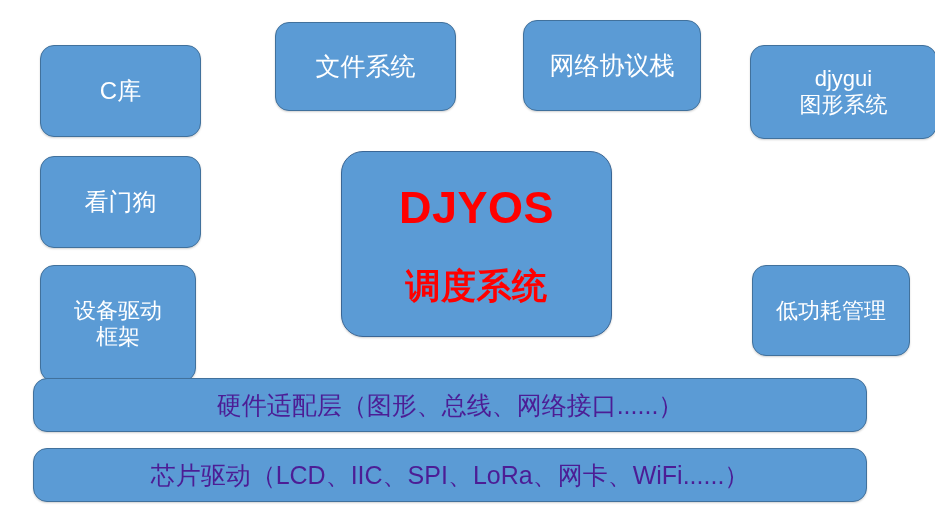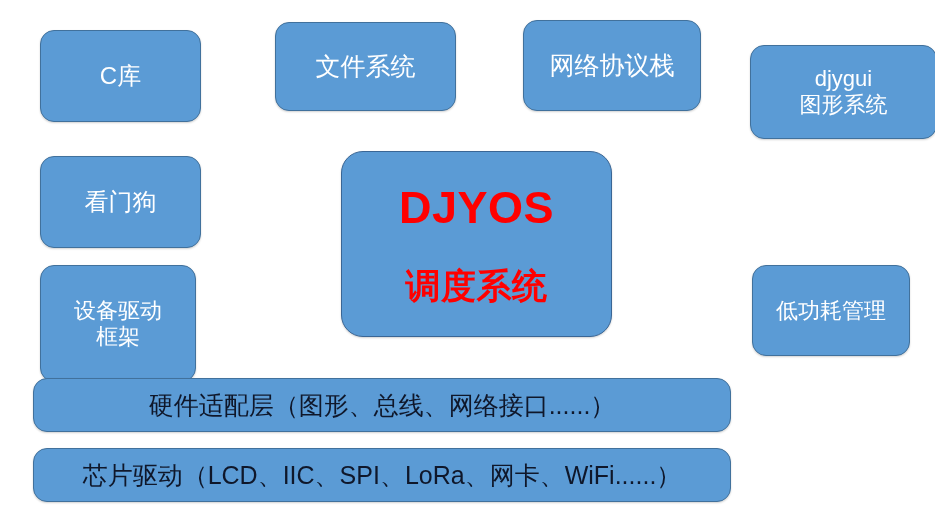--- a/index.html
+++ b/index.html
@@ -35,21 +35,21 @@
   }
   .box .label {
     display: block;
     width: 100%;
     padding: 0 6px;
     box-sizing: border-box;
     white-space: pre-line;
   }
 
   
-  #box-clib      { left: 40px;  top: 30px;  width: 161px; height: 92px;  font-size: 24px; }
+  #box-clib      { left: 40px;  top: 45px;  width: 161px; height: 92px;  font-size: 24px; }
   #box-watchdog  { left: 40px;  top: 156px; width: 161px; height: 92px;  font-size: 24px; align-items: center; }
   #box-ddframe   { left: 40px;  top: 265px; width: 156px; height: 117px;  font-size: 22px; }
 
   
   #box-filesys   { left: 275px; top: 22px;  width: 181px; height: 89px;  font-size: 25px; }
   #box-netstack  { left: 523px; top: 20px;  width: 178px; height: 91px;  font-size: 25px; }
 
   
   #box-djygui    { left: 750px; top: 45px;  width: 187px; height: 94px;  font-size: 22px; }
   #box-devbus    { left: 752px; top: 157px; width: 158px; height: 94px;  font-size: 23px; }
@@ -70,29 +70,29 @@
     letter-spacing: 0.5px;
   }
   #box-core .core-title { font-size: 45px; display: block; }
   #box-core .core-sub   { font-size: 35px; display: block; margin-top: 33px; }
 
   
   .bar {
     position: absolute;
     box-sizing: border-box;
     left: 33px;
-    width: 698px;
+    width: 834px;
     height: 54px;
     background: #5b9bd5;
     border: 1px solid #41719c;
     border-radius: 14px;
     display: flex;
     align-items: center;
     justify-content: center;
-    color: #0f172a;
+    color: #4c1d95;
     font-size: 25px;
     box-shadow: 0 1px 2px rgba(0,0,0,0.18);
     user-select: none;
   }
   #bar-hal  { top: 378px; }
   #bar-chip { top: 448px; }
 </style>
 </head>
 <body>
 

